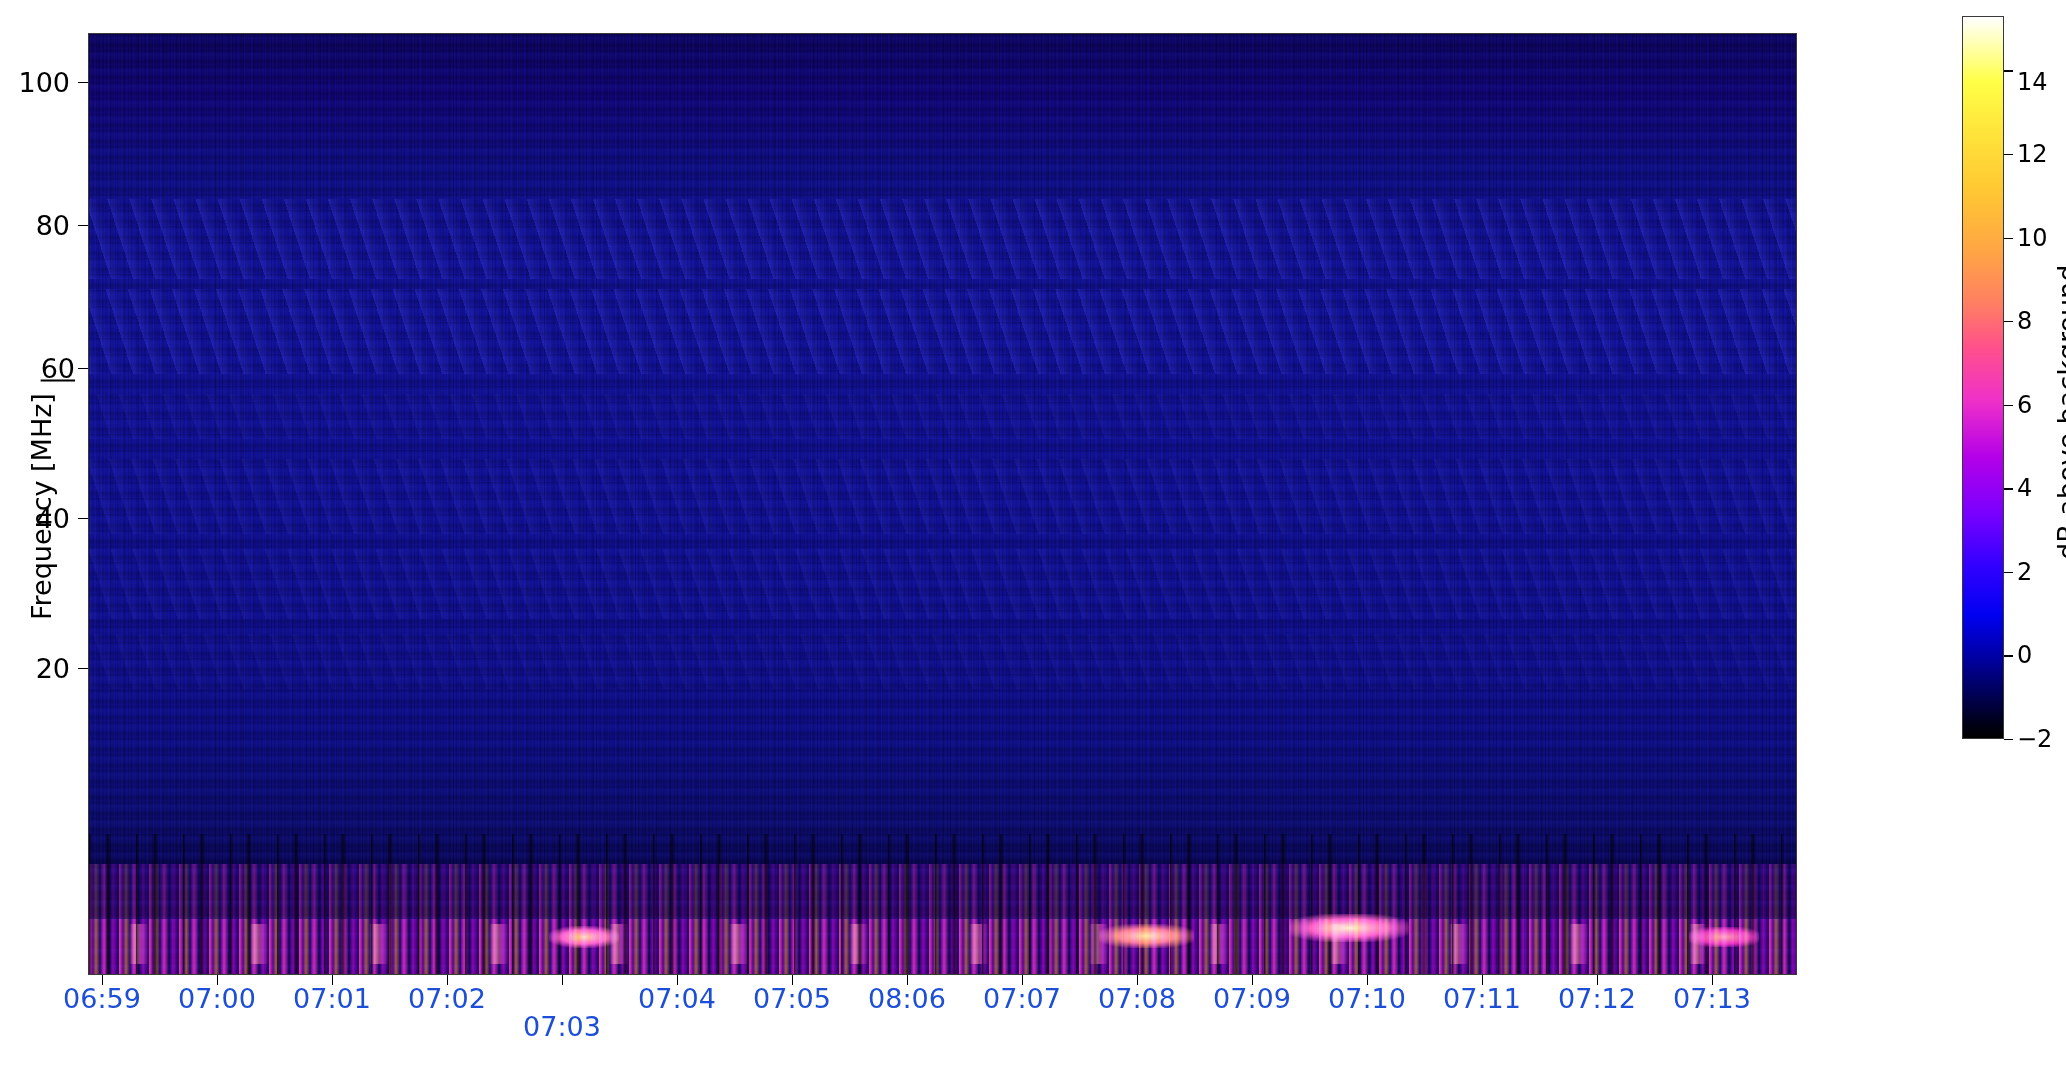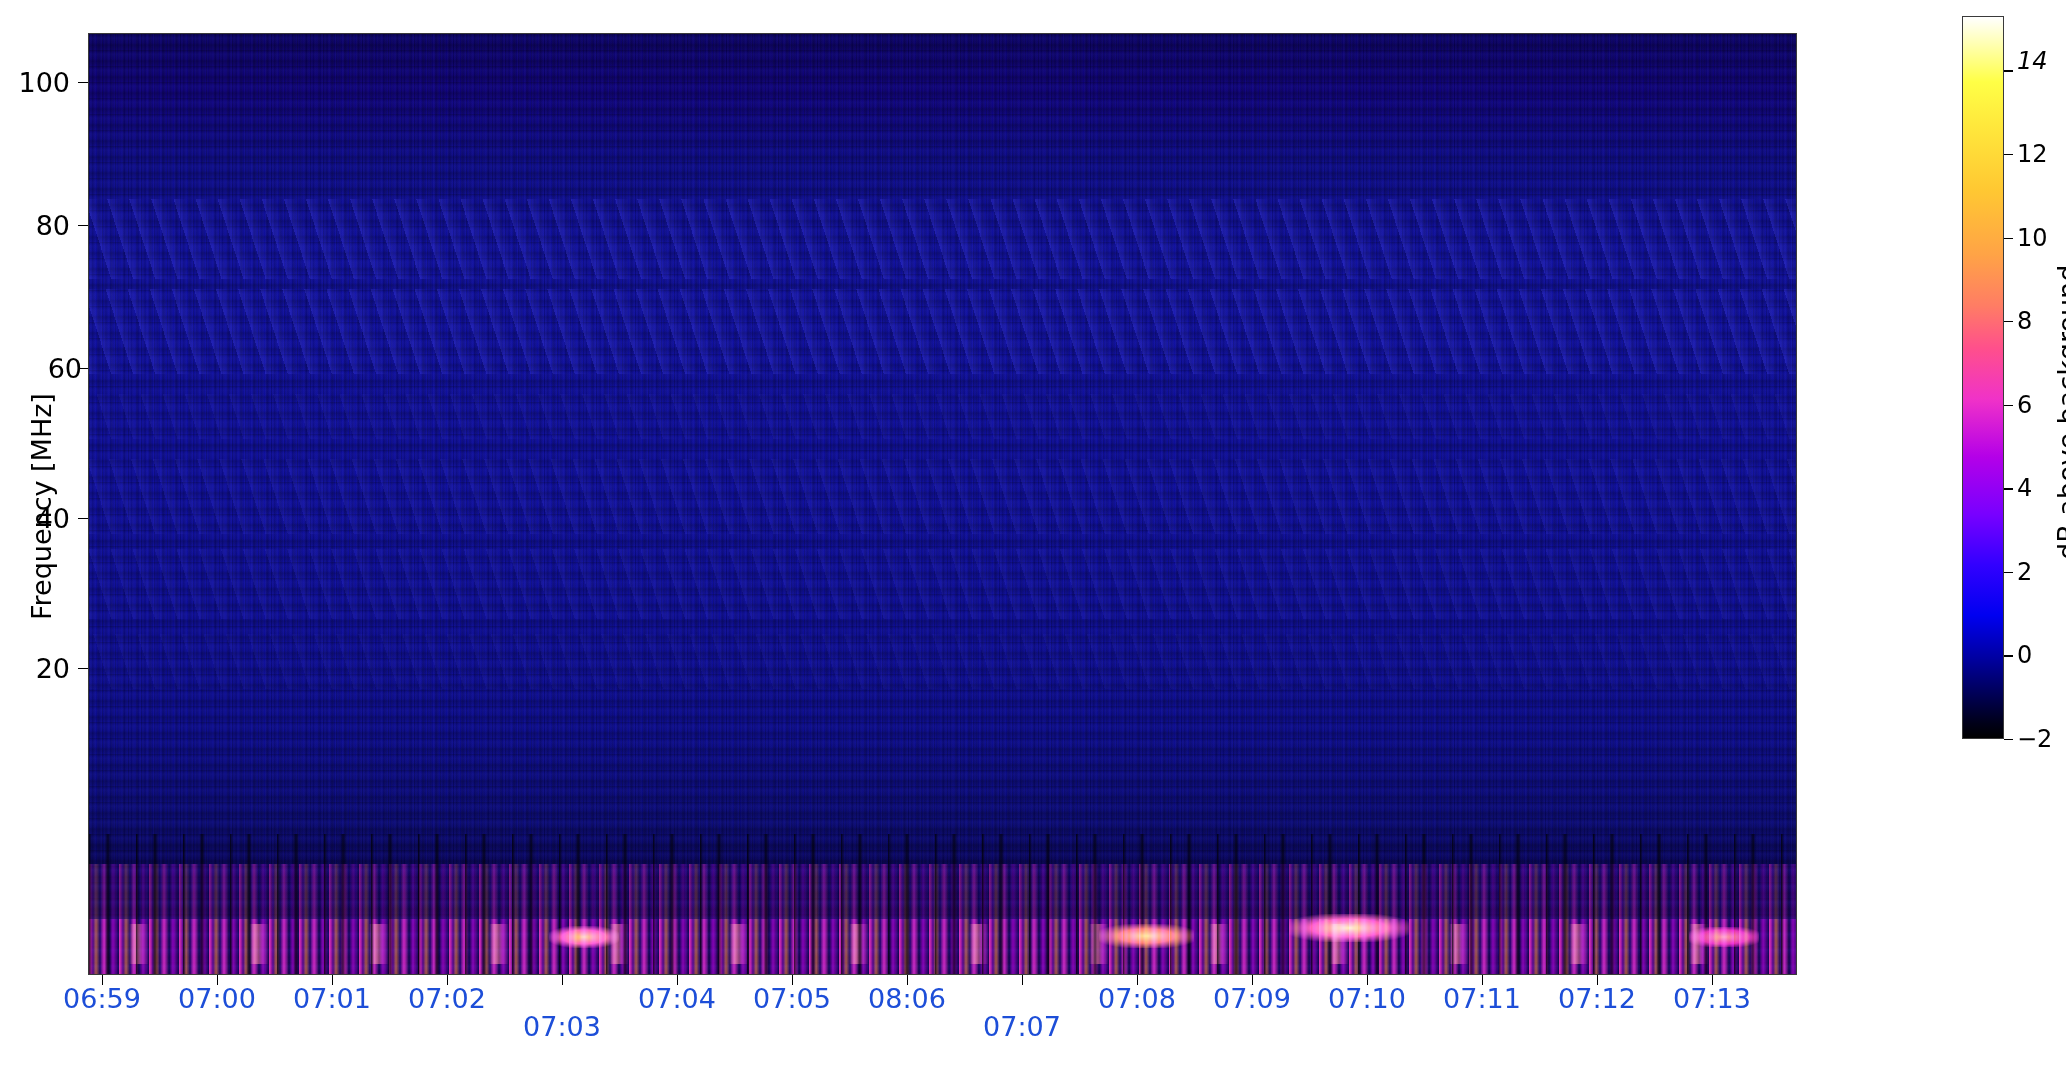--- a/index.html
+++ b/index.html
@@ -128,21 +128,21 @@
 
   <div id="ylabel" style="left:26px;top:620px;">Frequency [MHz]</div>
 
   <div class="ymark" style="left:78px;top:82px;width:10px;"></div>
   <div class="ylab" style="left:0px;width:70px;top:82px;">100</div>
 
   <div class="ymark" style="left:78px;top:225px;width:10px;"></div>
   <div class="ylab" style="left:0px;width:70px;top:225px;">80</div>
 
   <div class="ymark" style="left:78px;top:368px;width:10px;"></div>
-  <div class="ylab" style="left:12px;width:70px;top:368px;">60</div>
+  <div class="ylab" style="left:5px;width:70px;top:368px;text-decoration:underline;">60</div>
 
   <div class="ymark" style="left:78px;top:518px;width:10px;"></div>
   <div class="ylab" style="left:0px;width:70px;top:518px;">40</div>
 
   <div class="ymark" style="left:78px;top:668px;width:10px;"></div>
   <div class="ylab" style="left:0px;width:70px;top:668px;">20</div>
 
   <div class="xmark" style="left:102px;top:975px;height:10px;"></div>
   <div class="xlab" style="left:102px;">06:59</div>
 
@@ -161,21 +161,21 @@
   <div class="xmark" style="left:677px;top:975px;height:10px;"></div>
   <div class="xlab" style="left:677px;">07:04</div>
 
   <div class="xmark" style="left:792px;top:975px;height:10px;"></div>
   <div class="xlab" style="left:792px;">07:05</div>
 
   <div class="xmark" style="left:907px;top:975px;height:10px;"></div>
   <div class="xlab" style="left:907px;">08:06</div>
 
   <div class="xmark" style="left:1022px;top:975px;height:10px;"></div>
-  <div class="xlab" style="left:1022px;margin-top:28px;">07:07</div>
+  <div class="xlab" style="left:1022px;">07:07</div>
 
   <div class="xmark" style="left:1137px;top:975px;height:10px;"></div>
   <div class="xlab" style="left:1137px;">07:08</div>
 
   <div class="xmark" style="left:1252px;top:975px;height:10px;"></div>
   <div class="xlab" style="left:1252px;">07:09</div>
 
   <div class="xmark" style="left:1367px;top:975px;height:10px;"></div>
   <div class="xlab" style="left:1367px;">07:10</div>
 
@@ -191,21 +191,21 @@
 
   <div id="cbar">
     <div id="cbargrad" style="background:linear-gradient(180deg,
                 #ffffff 0%, #ffff46 9%, #ffe83c 15%, #ffc832 24%,
                 #ffa346 33%, #ff7d64 40%, #ff4f8c 46%, #f032c8 53%,
                 #b400e8 61%, #7800ff 69%, #3200ff 76%, #0000f0 83%,
                 #0000a0 89%, #000055 94%, #000018 98%, #000000 100%);"></div>
   </div>
 
   <div class="cbmark" style="top: 70.3px;"></div>
-  <div class="cblab" style="top: 61px; font-style: italic;">14</div>
+  <div class="cblab" style="top: 82px;">14</div>
 
   <div class="cbmark" style="top: 153.9px;"></div>
   <div class="cblab" style="top: 153.9px;">12</div>
 
   <div class="cbmark" style="top: 237.5px;"></div>
   <div class="cblab" style="top: 237.5px;">10</div>
 
   <div class="cbmark" style="top: 321.1px;"></div>
   <div class="cblab" style="top: 321.1px;">8</div>
 

